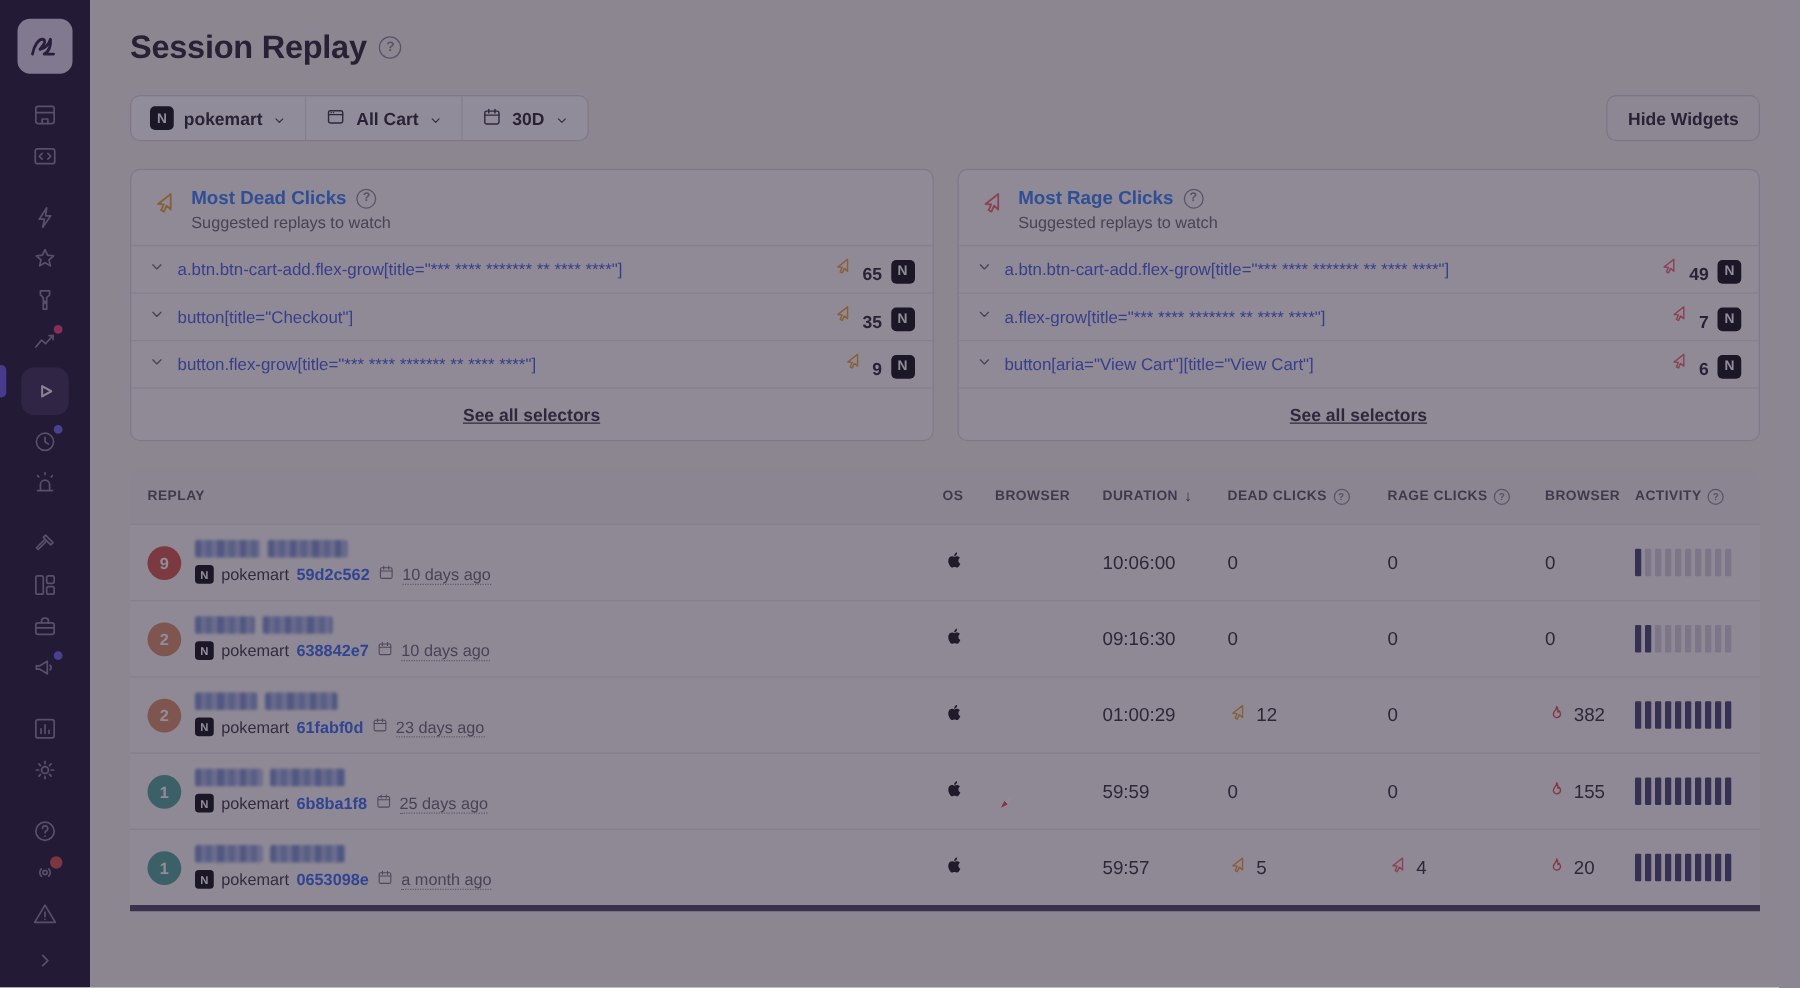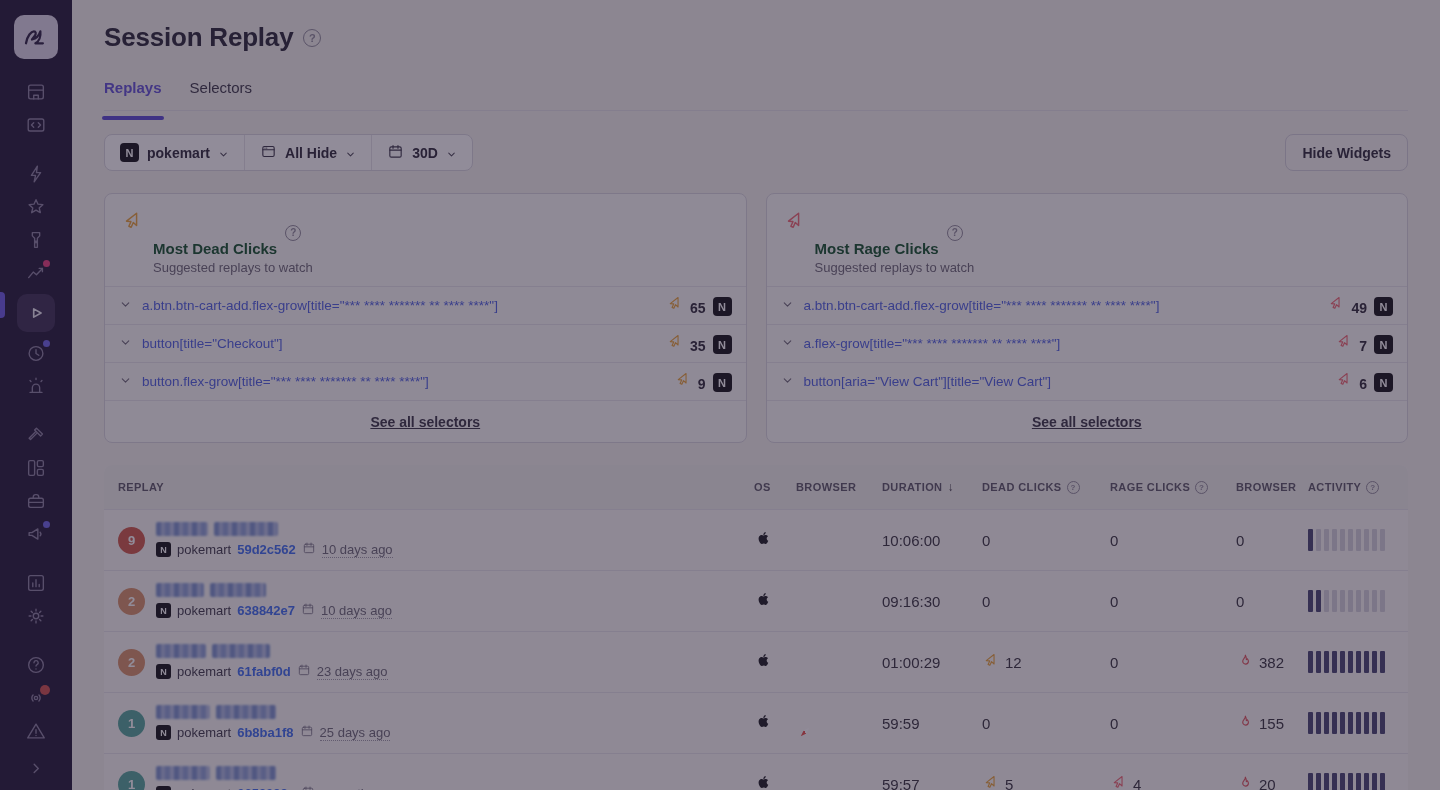--- a/index.html
+++ b/index.html
@@ -45,21 +45,21 @@
   .nbadge.sm { width:15px; height:15px; font-size:9px; border-radius:3px; }
   .btn-outline { height:37px; padding:0 16px; display:inline-flex; align-items:center; background:#f6f5f2; border:1px solid #d3d0da; border-radius:8px; font-size:14px; font-weight:700; color:#2f2b3a; cursor:pointer; }
 
   
   .widgets { margin-top:22px; width:1304px; display:flex; gap:19px; }
   .panel { flex:1; background:#fbfaf8; border:1px solid #d9d7df; border-radius:8px; overflow:hidden; }
   .panel-head { display:flex; gap:10px; padding:14px 16px 11px; }
   .panel-head .picon { width:22px; height:22px; margin-top:2px; }
   .picon svg { width:22px; height:22px; fill:none; stroke-width:1.6; stroke-linecap:round; stroke-linejoin:round; }
   .ptitle-row { display:flex; align-items:center; gap:8px; }
-  .ptitle { font-size:15px; font-weight:800; color:#14532d;margin-top:32px; }
+  .ptitle { font-size:15px; font-weight:800; color:#3b82f6; }
   .psub { font-size:13px; color:#6e6a78; margin-top:3px; }
   .sel-row { height:38px; border-top:1px solid #e6e4ea; display:flex; align-items:center; gap:10px; padding:0 14px; }
   .sel-chev svg { width:13px; height:13px; stroke:#6f6b7a; stroke-width:2; fill:none; stroke-linecap:round; stroke-linejoin:round; }
   .sel-link { flex:1; font-size:13.5px; color:#4f63e2; white-space:nowrap; overflow:hidden; text-overflow:ellipsis; cursor:pointer; }
   .sel-count { display:flex; align-items:flex-end; gap:7px; }
   .count-icon svg { width:17px; height:17px; fill:none; stroke-width:1.6; stroke-linecap:round; stroke-linejoin:round; }
   .count-num { font-size:14px; font-weight:700; color:#2e2a38; }
   .panel-foot { height:42px; border-top:1px solid #e6e4ea; display:flex; align-items:center; justify-content:center; font-size:14px; font-weight:700; color:#3a3646; cursor:pointer;text-decoration:underline; }
 
   
@@ -235,41 +235,37 @@
     </div>
   </div>
 
   <div class="main">
 
     <div class="page-head">
       <div class="page-title">Session Replay</div>
       <span class="qc big">?</span>
     </div>
 
-    <div class="tabs">
-      <div class="tab active">Replays</div>
-      <div class="tab">Selectors</div>
-    </div>
 
     <div class="toolbar">
       <div class="filter-group">
         <div class="fg-item">
           <span class="nbadge">N</span>
           <span>pokemart</span>
           <span class="chev"><svg viewBox="0 0 24 24">
                 <path d="m6 9 6 6 6-6"></path>
               </svg></span>
         </div>
         <div class="fg-sep"></div>
         <div class="fg-item">
           <span class="mini-icon"><svg viewBox="0 0 24 24">
                 <rect x="4" y="5" width="16" height="14" rx="2"></rect>
                 <path d="M4 9.5h16M7 7.2h.1M9.5 7.2h.1"></path>
               </svg></span>
-          <span>All Hide</span>
+          <span>All Cart</span>
           <span class="chev"><svg viewBox="0 0 24 24">
                 <path d="m6 9 6 6 6-6"></path>
               </svg></span>
         </div>
         <div class="fg-sep"></div>
         <div class="fg-item">
           <span class="mini-icon"><svg viewBox="0 0 24 24">
                 <rect x="4" y="5.5" width="16" height="14.5" rx="2"></rect>
                 <path d="M4 10h16M8.5 3.5v4M15.5 3.5v4"></path>
               </svg></span>

